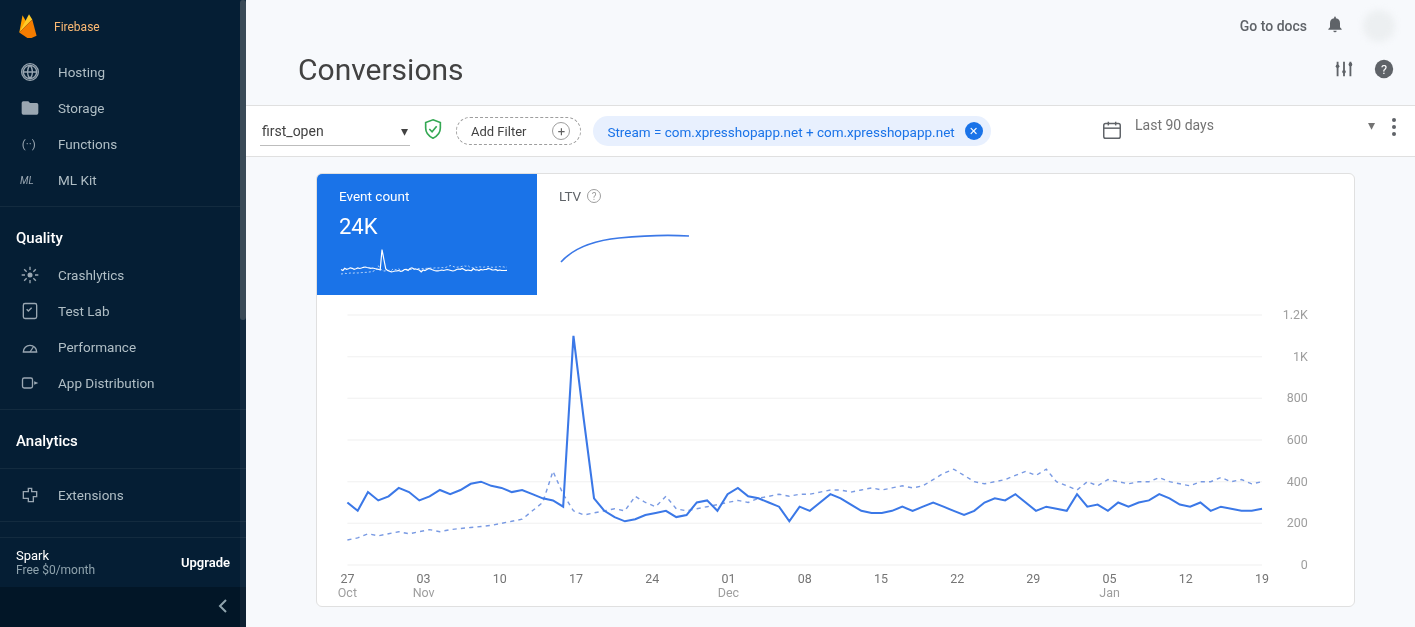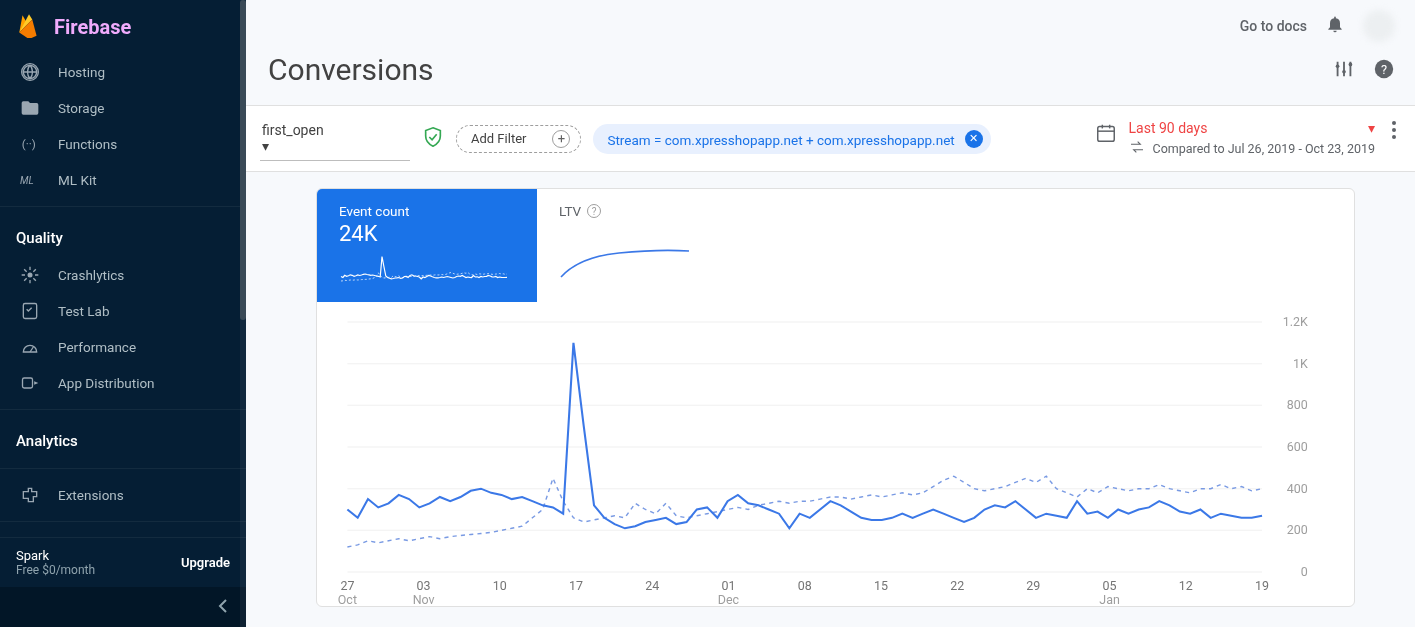--- a/index.html
+++ b/index.html
@@ -24,21 +24,21 @@
   }
   .sidebar::-webkit-scrollbar { width: 0; }
   .logo-row {
     display: flex;
     align-items: center;
     gap: 12px;
     padding: 12px 18px 12px 16px;
     color: #fff;
   }
   .logo-row svg { width: 26px; height: 26px; }
-  .logo-text { font-size: 20px; font-weight: 700; color: #f0abfc; }
+  .logo-text { font-size: 12px; font-weight: 400; color: #fdba74; }
 
   .nav-scroll { flex: 1; overflow-y: auto; }
 
   .nav-item {
     display: flex;
     align-items: center;
     gap: 18px;
     padding: 8px 20px;
     font-size: 13.5px;
     color: #b0bec5;
@@ -112,42 +112,42 @@
     filter: blur(3px);
   }
 
   .page-title {
     font-size: 30px;
     font-weight: 400;
     color: #424242;
     padding: 4px 20px 18px 22px;
     display: flex;
     align-items: center;
+    margin-left: 30px;
   }
   .page-title .spacer { flex: 1; }
   .title-icons { display: flex; gap: 18px; align-items: center; color: #5f6368; }
 
   .filter-bar {
     border-top: 1px solid #e0e0e0;
     border-bottom: 1px solid #e0e0e0;
     background: #fff;
     padding: 10px 14px;
     display: flex;
     align-items: center;
     gap: 12px;
     flex-wrap: nowrap;
   }
   .event-select {
     min-width: 150px;
-    display: flex; align-items: flex-start; justify-content: space-between;
+    display: flex; align-items: center; justify-content: space-between;
     font-size: 14px; color: #424242;
     border-bottom: 1px solid #bdbdbd;
     padding: 6px 2px;
     cursor: pointer;
-    flex-direction: column;
   }
   .shield { color: #34a853; }
   .add-filter {
     border: 1px dashed #9e9e9e;
     border-radius: 16px;
     padding: 4px 10px 4px 14px;
     display: flex; align-items: center; gap: 26px;
     font-size: 13px; color: #424242;
     cursor: pointer;
   }
@@ -169,21 +169,21 @@
     background: #1a73e8; color: #fff;
     display: inline-flex; align-items: center; justify-content: center;
     font-size: 11px; cursor: pointer;
   }
 
   .date-box { margin-left: auto; display: flex; align-items: flex-start; gap: 12px; }
   .cal-icon { color: #5f6368; margin-top: 2px; }
   .date-col { display: flex; flex-direction: column; }
   .date-sel {
     display: flex; align-items: center; justify-content: space-between;
-    font-size: 14px; color: #ef4444;
+    font-size: 14px; color: #737373;
     min-width: 240px;
     cursor: pointer;
   }
   .compare-row {
     display: flex; align-items: center; gap: 8px;
     font-size: 12.5px; color: #5f6368; margin-top: 4px;
   }
   .kebab { color: #5f6368; cursor: pointer; padding: 0 4px; }
 
   
@@ -196,21 +196,21 @@
   }
   .tabs { display: flex; }
   .tab {
     width: 220px;
     padding: 14px 18px 12px 22px;
     cursor: pointer;
     position: relative;
   }
   .tab.active { background: #1a73e8; color: #fff; }
   .tab .tab-title { font-size: 13.5px; display: flex; align-items: center; gap: 6px; }
-  .tab .tab-value { font-size: 22px; font-weight: 400; margin-top: 2px; }
+  .tab .tab-value { font-size: 22px; font-weight: 400; margin-top: 10px; }
   .tab .spark { height: 34px; margin-top: 6px; }
   .tab.inactive .tab-title { color: #5f6368; }
   .help-dot {
     width: 14px; height: 14px; border-radius: 50%;
     border: 1px solid #9e9e9e; color: #9e9e9e;
     display: inline-flex; align-items: center; justify-content: center;
     font-size: 10px;
   }
 
   .chart-area {
@@ -413,28 +413,20 @@
               <rect x="3" y="5" width="18" height="16" rx="2" fill="none" stroke="currentColor" stroke-width="1.6"></rect>
               <line x1="3" y1="10" x2="21" y2="10" stroke="currentColor" stroke-width="1.6"></line>
               <line x1="8" y1="3" x2="8" y2="7" stroke="currentColor" stroke-width="1.6"></line>
               <line x1="16" y1="3" x2="16" y2="7" stroke="currentColor" stroke-width="1.6"></line>
             </svg>
         </span>
         <div class="date-col">
           <div class="date-sel">
             <span>Last 90 days</span>
             <span>▾</span>
-          </div>
-          <div class="compare-row">
-            <span>
-              <svg width="16" height="14" viewBox="0 0 24 20">
-                  <path fill="none" stroke="currentColor" stroke-width="1.6" d="M3 6h14l-4-4M21 14H7l4 4"></path>
-                </svg>
-            </span>
-            <span>Compared to Jul 26, 2019 - Oct 23, 2019</span>
           </div>
         </div>
         <span class="kebab">
           <svg width="6" height="20" viewBox="0 0 6 20">
               <circle cx="3" cy="3" r="2" fill="currentColor"></circle>
               <circle cx="3" cy="10" r="2" fill="currentColor"></circle>
               <circle cx="3" cy="17" r="2" fill="currentColor"></circle>
             </svg>
         </span>
       </div>

